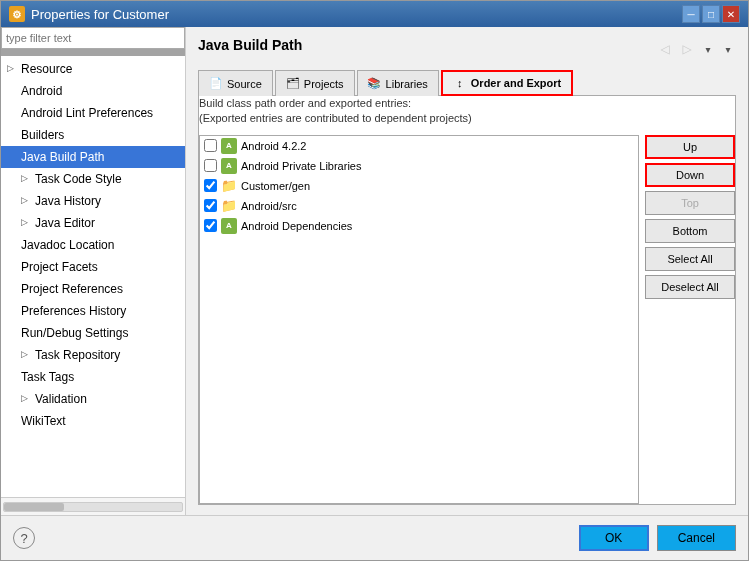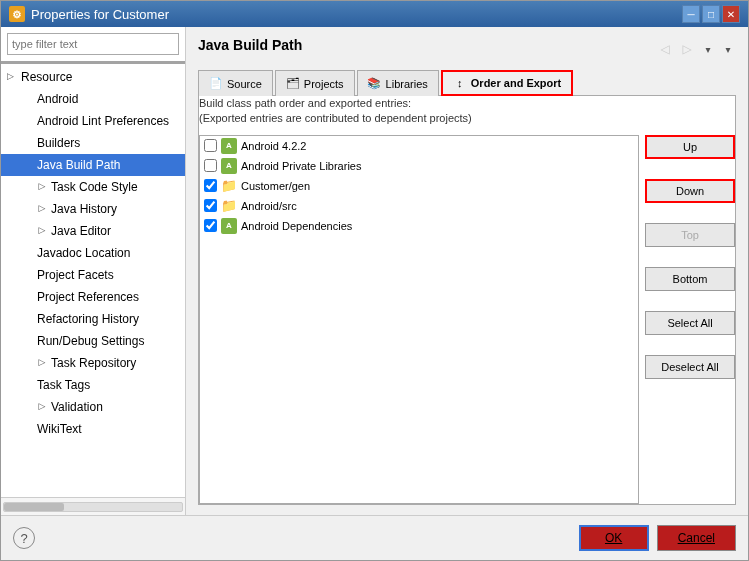--- a/index.html
+++ b/index.html
@@ -92,22 +92,22 @@
     .left-panel {
       width: 185px;
       background: white;
       border-right: 1px solid #ccc;
       display: flex;
       flex-direction: column;
       flex-shrink: 0;
     }
 
     .filter-input-wrap {
-      padding: 6px;
-      border-bottom: 3px solid #a3a3a3;
+      padding: 0;
+      border-bottom: 7px solid #a3a3a3;
     }
 
     .filter-input {
       width: 100%;
       height: 22px;
       border: 1px solid #aaa;
       padding: 2px 4px;
       font-size: 11px;
       color: #aaa;
       background: white;
@@ -132,22 +132,21 @@
       color: #000;
       line-height: 1.5;
     }
 
     .tree-item.selected {
       background: #3875d7;
       color: white;
     }
 
     .tree-item.indent1 {
-      padding-left: 36px;
-      text-align: center;
+      padding-left: 20px;
     }
 
     .expand-arrow {
       font-size: 9px;
       color: #555;
       width: 10px;
       display: inline-block;
     }
 
     .left-scrollbar-area {
@@ -304,21 +303,21 @@
     }
 
     .folder-icon {
       color: #e8a020;
       font-size: 13px;
     }
 
     .side-buttons {
       display: flex;
       flex-direction: column;
-      gap: 20px;
+      gap: 4px;
       min-width: 90px;
     }
 
     .side-btn {
       padding: 3px 8px;
       background: #e8e8e8;
       border: 1px solid #999;
       font-size: 11px;
       cursor: pointer;
       text-align: center;
@@ -369,25 +368,24 @@
     }
 
     .bottom-right {
       display: flex;
       gap: 8px;
     }
 
     .ok-btn, .cancel-btn {
       padding: 4px 20px;
       border: 1px solid #888;
-      background: #b91c1c;
+      background: #0ea5e9;
       font-size: 12px;
       cursor: pointer;
       min-width: 70px;
-      text-decoration: underline;
     }
 
     .ok-btn {
       border: 2px solid #3875d7;
     }
 
     
     .right-panel-header {
       display: flex;
       align-items: center;
@@ -483,21 +481,21 @@
         <div class="tree-item indent1">
           <span>Javadoc Location</span>
         </div>
         <div class="tree-item indent1">
           <span>Project Facets</span>
         </div>
         <div class="tree-item indent1">
           <span>Project References</span>
         </div>
         <div class="tree-item indent1">
-          <span>Refactoring History</span>
+          <span>Preferences History</span>
         </div>
         <div class="tree-item indent1">
           <span>Run/Debug Settings</span>
         </div>
         <div class="tree-item indent1">
           <span class="expand-arrow">▷</span>
           <span>Task Repository</span>
         </div>
         <div class="tree-item indent1">
           <span>Task Tags</span>

